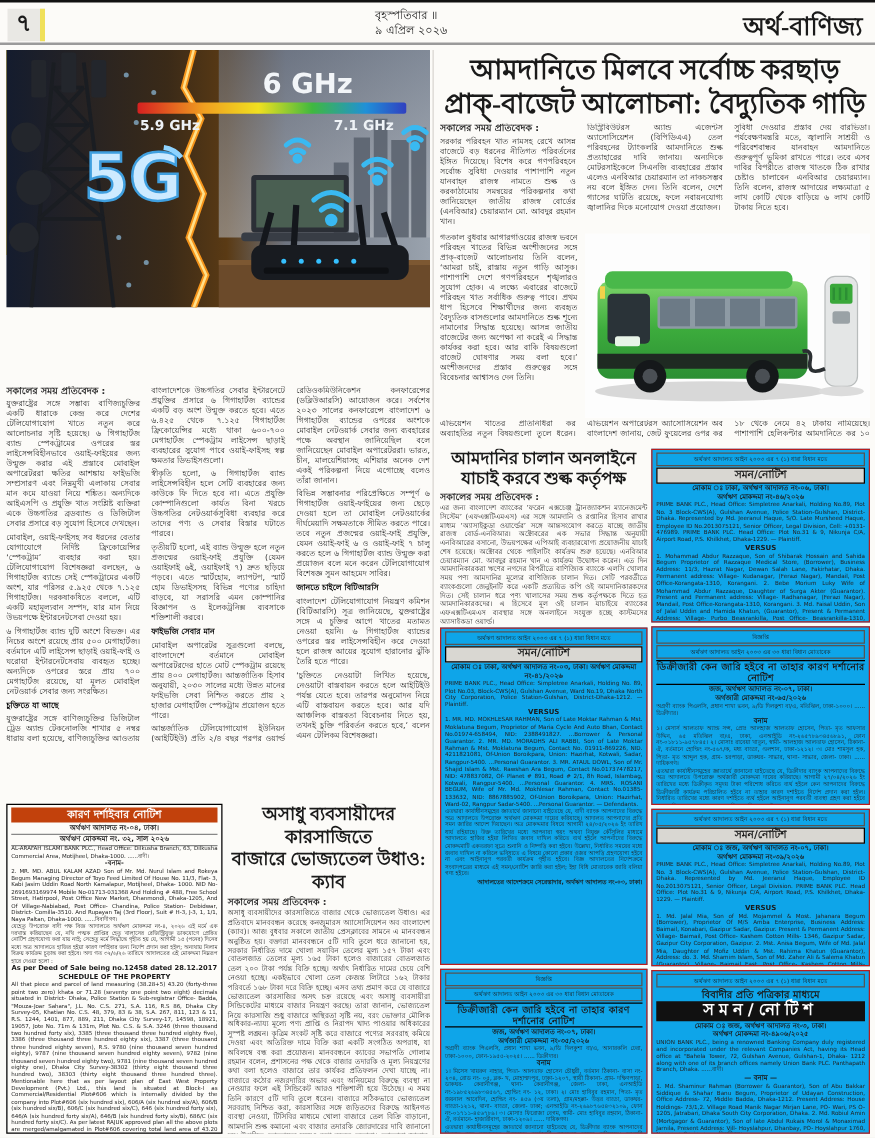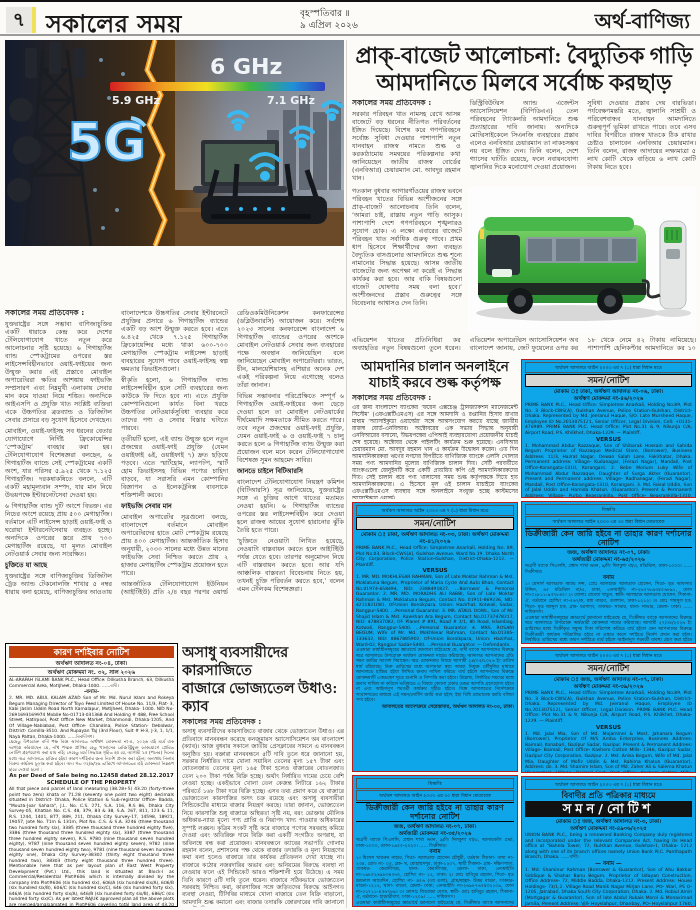--- a/index.html
+++ b/index.html
@@ -40,21 +40,21 @@
   .busimg { width:228px; height:147px; background:#fff; }
   .rrow3 { height:20px; overflow:hidden; margin-top:2px; }
 
   
   .customs { position:absolute; left:352px; top:357px; width:166px; height:140px; overflow:hidden; }
   .customs h2 { text-align:center; font-size:13.5px; line-height:16px; font-weight:bold; margin-bottom:3px; }
   .customs .tinytxt { font-size:5.6px; line-height:7px; }
 
   
   .oil { position:absolute; left:182px; top:641px; width:162px; height:264px; overflow:hidden; }
-  .oil h2 { font-size:14.5px; line-height:18px; font-weight:bold; margin-bottom:3px; }
+  .oil h2 { text-align:center; font-size:14.5px; line-height:18px; font-weight:bold; margin-bottom:3px; }
   .oil .tinytxt { font-size:5.8px; line-height:7.4px; }
 
   
   .nbox { position:absolute; border:1px solid #b91c1c; background:#0ea5e9; padding:2px 3px; overflow:hidden; }
   .nbox .lawline { font-size:4.6px; text-align:center; font-family:"DejaVu Sans", sans-serif; border:1px solid #555; padding:0.5px 0; margin-bottom:1px; }
   .nbox .ntitle { text-align:center; font-weight:bold; font-size:8.5px; background:#d9d7d2; border:1px solid #000; line-height:11px; margin-bottom:1px; font-family:"DejaVu Sans", sans-serif; }
   .nbox .ntitle-dark { text-align:center; font-weight:bold; font-size:10px; background:#111; color:#fff; line-height:13px; margin-bottom:1px; letter-spacing:2px; font-family:"DejaVu Sans", sans-serif; }
   .nbox .mokam { text-align:center; font-size:5.4px; font-weight:bold; line-height:7px; font-family:"DejaVu Sans", sans-serif; }
   .nbox .legal { font-size:4.5px; line-height:5.6px; text-align:justify; font-family:"DejaVu Sans", sans-serif; color:#222; }
   .nbox .versus { text-align:center; font-weight:bold; font-size:5.6px; line-height:7px; font-family:"DejaVu Sans", sans-serif; }
@@ -77,21 +77,20 @@
   .arafah .legal { font-size:4.4px; line-height:5.5px; text-align:justify; font-family:"DejaVu Sans", sans-serif; color:#222; }
   .arafah .center-b { text-align:center; font-weight:bold; font-size:5.4px; line-height:7px; font-family:"DejaVu Sans", sans-serif; }
 </style>
 </head>
 <body>
 
 <div class="page">
 
   <div class="hdr">
     <div class="pagenum">৭</div>
-    <div class="masthead">সকালের সময়</div>
     <div class="dateblock">
       <div>বৃহস্পতিবার ॥</div>
       <div>৯ এপ্রিল ২০২৬</div>
     </div>
     <div class="section-name">অর্থ-বাণিজ্য</div>
   </div>
 
   <div class="vrule"></div>
 
   <div class="photo">
@@ -235,22 +234,22 @@
       <p>মোবাইল অপারেটর সূত্রগুলো বলছে, বাংলাদেশে বর্তমানে মোবাইল অপারেটরদের হাতে মোট স্পেকট্রাম রয়েছে প্রায় ৪০০ মেগাহার্টজ। আন্তর্জাতিক হিসাব অনুযায়ী, ২০৩০ সালের মধ্যে উন্নত মানের ফাইভজি সেবা নিশ্চিত করতে প্রায় ২ হাজার মেগাহার্টজ স্পেকট্রাম প্রয়োজন হতে পারে।</p>
       <p>আন্তর্জাতিক টেলিযোগাযোগ ইউনিয়ন (আইটিইউ) প্রতি ২/৪ বছর পরপর ওয়ার্ল্ড রেডিওকমিউনিকেশন কনফারেন্সের (ডব্লিউআরসি) আয়োজন করে। সর্বশেষ ২০২৩ সালের কনফারেন্সে বাংলাদেশ ৬ গিগাহার্টজ ব্যান্ডের ওপরের অংশকে মোবাইল নেটওয়ার্ক সেবার জন্য ব্যবহারের পক্ষে অবস্থান জানিয়েছিল বলে জানিয়েছেন মোবাইল অপারেটররা। ভারত, চীন, মালয়েশিয়াসহ এশিয়ার অনেক দেশ একই পরিকল্পনা নিয়ে এগোচ্ছে বলেও তাঁরা জানান।</p>
       <p>বিভিন্ন সম্ভাবনার পরিপ্রেক্ষিতে সম্পূর্ণ ৬ গিগাহার্টজ ওয়াই-ফাইয়ের জন্য ছেড়ে দেওয়া হলে তা মোবাইল নেটওয়ার্কের দীর্ঘমেয়াদি সক্ষমতাকে সীমিত করতে পারে। তবে নতুন প্রজন্মের ওয়াই-ফাই প্রযুক্তি, যেমন ওয়াই-ফাই ৬ ও ওয়াই-ফাই ৭ চালু করতে হলে ৬ গিগাহার্টজ ব্যান্ড উন্মুক্ত করা প্রয়োজন বলে মনে করেন টেলিযোগাযোগ বিশেষজ্ঞ সুমন আহমেদ সাবির।</p>
       <p class="subhead">জানতে চাইলে বিটিআরসি</p>
       <p>বাংলাদেশ টেলিযোগাযোগ নিয়ন্ত্রণ কমিশন (বিটিআরসি) সূত্র জানিয়েছে, যুক্তরাষ্ট্রের সঙ্গে এ চুক্তির আগে খাতের মতামত নেওয়া হয়নি। ৬ গিগাহার্টজ ব্যান্ডের ওপরের স্তর লাইসেন্সবিহীন করে দেওয়া হলে রাজস্ব আয়ের সুযোগ হারানোর ঝুঁকি তৈরি হতে পারে।</p>
       <p>‘চুক্তিতে নেওয়াটা লিখিত হয়েছে, নেওয়াটা বাস্তবায়ন করতে হলে আইটিইউ পর্যন্ত যেতে হবে। তারপর অনুমোদন নিয়ে এটি বাস্তবায়ন করতে হবে। আর যদি আঞ্চলিক বাস্তবতা বিবেচনায় নিতে হয়, তখনই চুক্তি পরিবর্তন করতে হবে,’ বলেন এমন টেলিকম বিশেষজ্ঞরা।</p>
     </div>
   </div>
 
   <div class="rhead">
+    <div>আমদানিতে মিলবে সর্বোচ্চ করছাড়</div>
     <div>প্রাক্-বাজেট আলোচনা: বৈদ্যুতিক গাড়ি</div>
-    <div>আমদানিতে মিলবে সর্বোচ্চ করছাড়</div>
   </div>
   <div class="rbody">
     <div class="rrow1 tinytxt cols3">
       <p class="byline">সকালের সময় প্রতিবেদক :</p>
       <p>সরকার পরিবহন খাত নামসহ রেখে আসন্ন বাজেটে বড় ধরনের নীতিগত পরিবর্তনের ইঙ্গিত দিয়েছে। বিশেষ করে গণপরিবহনে সর্বোচ্চ সুবিধা দেওয়ার পাশাপাশি নতুন যানবাহন রাজস্ব নামতে শুল্ক ও করকাঠামোয় সমন্বয়ের পরিকল্পনার কথা জানিয়েছেন জাতীয় রাজস্ব বোর্ডের (এনবিআর) চেয়ারম্যান মো. আবদুর রহমান খান।</p>
       <p>ডিস্ট্রিবিউটরস অ্যান্ড এজেন্টস অ্যাসোসিয়েশন (বিপিডিএএ) তেল পরিবহনের ট্যাংকলরি আমদানিতে শুল্ক প্রত্যাহারের দাবি জানায়। অন্যদিকে মোটরসাইকেলে সিএনজি ব্যবহারের প্রস্তাব এলেও এনবিআর চেয়ারম্যান তা নাকচসম্ভব নয় বলে ইঙ্গিত দেন। তিনি বলেন, দেশে গ্যাসের ঘাটতি রয়েছে, ফলে নবায়নযোগ্য জ্বালানির দিকে মনোযোগ দেওয়া প্রয়োজন।</p>
       <p>সুবিধা দেওয়ার প্রস্তাব দেয় বারভিডা। পর্যবেক্ষণমন্তরি মতে, জ্বালানি সাশ্রয়ী ও পরিবেশবান্ধব যানবাহন আমদানিতে গুরুত্বপূর্ণ ভূমিকা রাখতে পারে। তবে এসব দাবির বিপরীতে রাজস্ব খাতকে ঠিক রাখার চেষ্টাও চালাবেন এনবিআর চেয়ারম্যান। তিনি বলেন, রাজস্ব আদায়ের লক্ষ্যমাত্রা ৫ লাখ কোটি থেকে বাড়িয়ে ৬ লাখ কোটি টাকায় নিতে হবে।</p>
     </div>
     <div class="rrow2">
       <div class="txtcol tinytxt">

